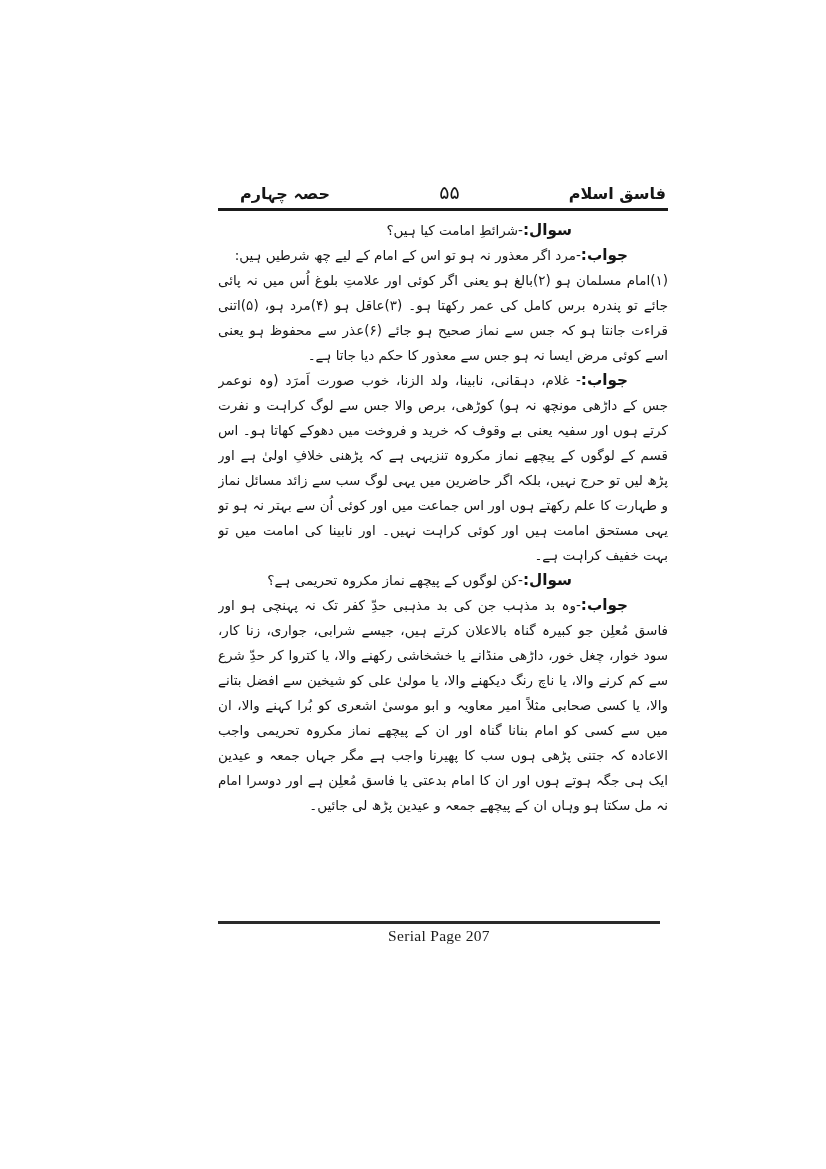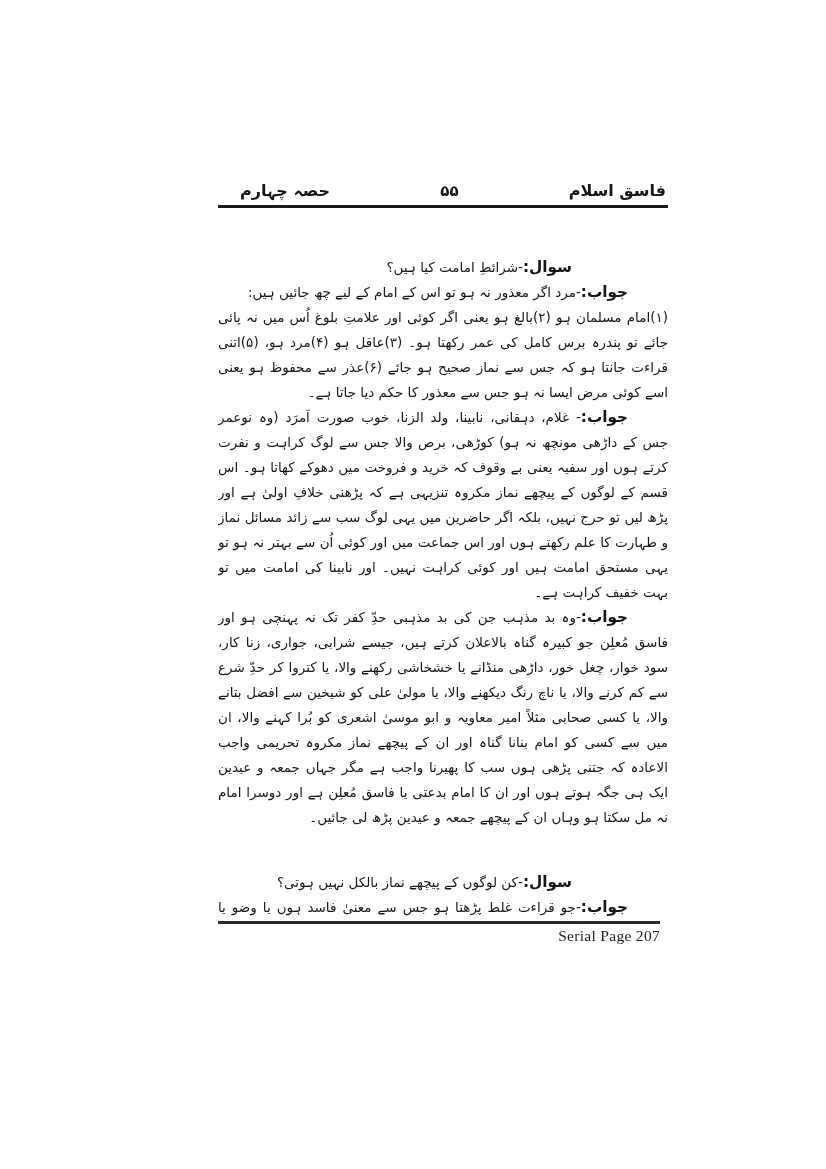--- a/index.html
+++ b/index.html
@@ -27,55 +27,54 @@
     border-bottom: 3px solid #1b1b1b;
     padding: 0 2px 5px 2px;
   }
   .header-row .h-item {
     font-size: 16px;
     font-weight: 700;
     letter-spacing: 0.5px;
     white-space: nowrap;
     margin-left: 20px;
   }
-  .header-row .h-num { font-size: 15px; font-weight: 700; }
+  .header-row .h-num { font-size: 19px; font-weight: 400; }
   .body-text {
     direction: rtl;
     margin-top: 7px;
     height: 712px;
     overflow: hidden;
     font-size: 13.5px;
     line-height: 25px;
     text-align: justify;
   }
   .body-text p { margin: 0; padding: 0; }
   p.question {
     text-align: right;
     padding-right: 96px;
-    margin-top: 40px;
   }
   p.answer { text-indent: 40px; }
   p.answer-cont { text-indent: 0; }
   .lead {
     font-weight: 700;
     font-size: 1.13em;
   }
   .footer {
     position: absolute;
     left: 218px;
     top: 921px;
     width: 442px;
     border-top: 3px solid #2a2a2a;
   }
   .serial {
     font-family: "Liberation Serif", serif;
     font-size: 15.5px;
     color: #1c1c1c;
     direction: ltr;
-    text-align: right;
+    text-align: center;
     margin-top: 3px;
     letter-spacing: 0.3px;
   }
 </style>
 </head>
 <body>
 
 <div class="page">
 
   <div class="content">
@@ -83,36 +82,33 @@
     <div class="header-row">
       <span class="h-item">فاسق اسلام</span>
       <span class="h-item h-num">۵۵</span>
       <span class="h-item">حصہ چہارم</span>
     </div>
 
     <div class="body-text">
 
       <div>
         <p class="question"><span class="lead">سوال:</span><span>-شرائطِ امامت کیا ہیں؟</span></p>
-        <p class="answer"><span class="lead">جواب:</span><span>-مرد اگر معذور نہ ہو تو اس کے امام کے لیے چھ جائیں ہیں:</span></p>
+        <p class="answer"><span class="lead">جواب:</span><span>-مرد اگر معذور نہ ہو تو اس کے امام کے لیے چھ شرطیں ہیں:</span></p>
         <p class="answer-cont">(۱)امام مسلمان ہو (۲)بالغ ہو یعنی اگر کوئی اور علامتِ بلوغ اُس میں نہ پائی جائے تو پندرہ برس کامل کی عمر رکھتا ہو۔ (۳)عاقل ہو (۴)مرد ہو، (۵)اتنی قراءت جانتا ہو کہ جس سے نماز صحیح ہو جائے (۶)عذر سے محفوظ ہو یعنی اسے کوئی مرض ایسا نہ ہو جس سے معذور کا حکم دیا جاتا ہے۔</p>
       </div>
 
       <div>
         <p class="answer"><span class="lead">جواب:</span><span>- غلام، دہقانی، نابینا، ولد الزنا، خوب صورت اَمرَد (وہ نوعمر جس کے داڑھی مونچھ نہ ہو) کوڑھی، برص والا جس سے لوگ کراہت و نفرت کرتے ہوں اور سفیہ یعنی بے وقوف کہ خرید و فروخت میں دھوکے کھاتا ہو۔ اس قسم کے لوگوں کے پیچھے نماز مکروہ تنزیہی ہے کہ پڑھنی خلافِ اولیٰ ہے اور پڑھ لیں تو حرج نہیں، بلکہ اگر حاضرین میں یہی لوگ سب سے زائد مسائل نماز و طہارت کا علم رکھتے ہوں اور اس جماعت میں اور کوئی اُن سے بہتر نہ ہو تو یہی مستحق امامت ہیں اور کوئی کراہت نہیں۔ اور نابینا کی امامت میں تو بہت خفیف کراہت ہے۔</span></p>
       </div>
 
       <div>
+        <p class="question"><span class="lead">سوال:</span><span>-کن لوگوں کے پیچھے نماز مکروہ تحریمی ہے؟</span></p>
         <p class="answer"><span class="lead">جواب:</span><span>-وہ بد مذہب جن کی بد مذہبی حدِّ کفر تک نہ پہنچی ہو اور فاسق مُعلِن جو کبیرہ گناہ بالاعلان کرتے ہیں، جیسے شرابی، جواری، زنا کار، سود خوار، چغل خور، داڑھی منڈانے یا خشخاشی رکھنے والا، یا کتروا کر حدِّ شرع سے کم کرنے والا، یا ناچ رنگ دیکھنے والا، یا مولیٰ علی کو شیخین سے افضل بتانے والا، یا کسی صحابی مثلاً امیر معاویہ و ابو موسیٰ اشعری کو بُرا کہنے والا، ان میں سے کسی کو امام بنانا گناہ اور ان کے پیچھے نماز مکروہ تحریمی واجب الاعادہ کہ جتنی پڑھی ہوں سب کا پھیرنا واجب ہے مگر جہاں جمعہ و عیدین ایک ہی جگہ ہوتے ہوں اور ان کا امام بدعتی یا فاسق مُعلِن ہے اور دوسرا امام نہ مل سکتا ہو وہاں ان کے پیچھے جمعہ و عیدین پڑھ لی جائیں۔</span></p>
       </div>
 
-      <div>
-        <p class="question"><span class="lead">سوال:</span><span>-کن لوگوں کے پیچھے نماز بالکل نہیں ہوتی؟</span></p>
-        <p class="answer"><span class="lead">جواب:</span><span>-جو قراءت غلط پڑھتا ہو جس سے معنیٰ فاسد ہوں یا وضو یا غسل صحیح نہ کرتا ہو</span></p>
-      </div>
 
     </div>
 
   </div>
 
   <div class="footer">
     <div class="serial">Serial Page  207</div>
   </div>
 
 </div>

